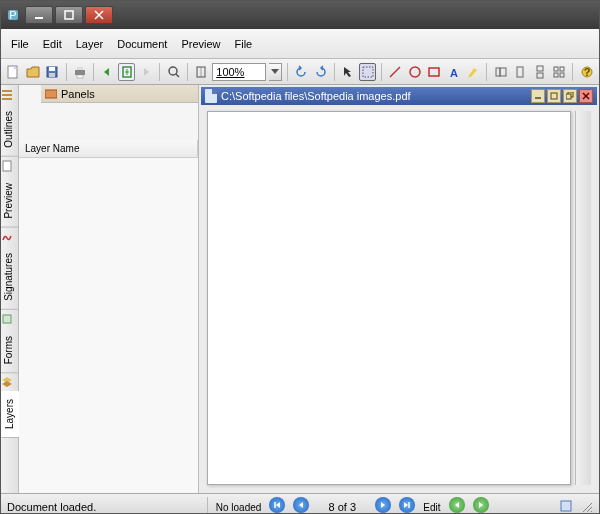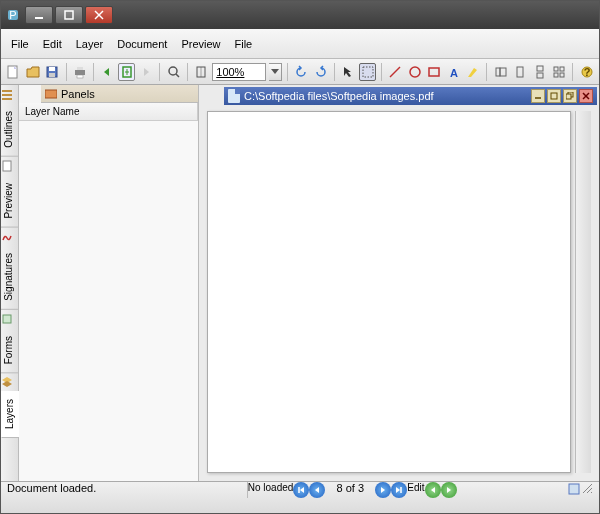--- a/index.html
+++ b/index.html
@@ -19,33 +19,33 @@
 .sep { width: 1px; height: 18px; background: #bbb; margin: 0 2px; }
 .zoom-input { width: 54px; height: 18px; border: 1px solid #999; padding: 0 3px; background: #fff; font-size: 11px; }
 .dropdown-arrow { width: 14px; height: 18px; border: 1px solid #999; border-left: none; background: linear-gradient(#fafafa,#ddd); display:flex; align-items:center; justify-content:center; cursor:pointer; }
 .content { flex: 1; display: flex; overflow: hidden; background: #ebebeb; }
 .vtabs { width: 18px; background: linear-gradient(90deg,#f2f2f2,#e0e0e0); border-right: 1px solid #bbb; display: flex; flex-direction: column; }
 .vtab { writing-mode: vertical-rl; transform: rotate(180deg); padding: 8px 2px; text-align: center; border-top: 1px solid #bbb; cursor: pointer; font-size: 10px; }
 .vtab.active { background: #fff; border-right: 1px solid #fff; margin-right: -1px; }
 .panels { width: 180px; background: #f5f5f5; border-right: 1px solid #bbb; display: flex; flex-direction: column; }
 .panels-header { height: 18px; background: linear-gradient(#e8e0d0,#dcd4c0); border-bottom: 1px solid #bbb; display: flex; align-items: center; padding: 0 4px; gap: 4px; font-size: 10px; margin-left: 22px; }
 .panels-table { display: flex; border-bottom: 1px solid #ccc; }
-.panels-th { flex: 1; padding: 3px 6px; background: linear-gradient(#f8f8f8,#eaeaea); border-right: 1px solid #ccc; font-size: 10px; }
+.panels-th { flex: 1; padding: 3px 6px; background: linear-gradient(#f8f8f8,#eaeaea); border-right: 1px solid #ccc; font-size: 10px; margin-top: 37px; }
 .panels-body { flex: 1; background: #f8f8f8; }
 .doc-area { flex: 1; display: flex; flex-direction: column; padding: 2px; }
-.doc-titlebar { height: 18px; background: linear-gradient(#5878c0,#3858a0); display: flex; align-items: center; padding: 0 4px; color: #fff; font-size: 10px; margin-left: 23px; }
+.doc-titlebar { height: 18px; background: linear-gradient(#5878c0,#3858a0); display: flex; align-items: center; padding: 0 4px; color: #fff; font-size: 10px; }
 .doc-title-icon { width: 12px; height: 14px; background: #d8e8f8; margin-right: 4px; border-radius:1px; display:flex; align-items:flex-start; justify-content:flex-end;}
 .doc-title-icon::after { content:""; width:5px; height:5px; background:#5878c0;}
 .doc-controls { margin-left: auto; display: flex; gap: 2px; }
 .doc-ctrl { width: 14px; height: 14px; background: #e8e0b8; border: 1px solid #a89860; display:flex; align-items:center; justify-content:center; cursor:pointer; font-size:9px; }
 .doc-ctrl.close { background: #e89088; border-color: #b05048; color:#600;}
 .page-viewport { flex: 1; background: #ebebeb; padding: 6px; display: flex; }
 .page { flex: 1; background: #fff; border: 1px solid #aaa; box-shadow: 1px 1px 3px rgba(0,0,0,0.2); }
 .sbar-v { width: 16px; background: linear-gradient(90deg,#f0f0f0,#dcdcdc); border-left:1px solid #bbb; margin-left:4px; }
-.statusbar { height: 32px; background: linear-gradient(#f0f0f0,#dcdcdc); border-top: 1px solid #aaa; display: flex; align-items: flex-start; padding: 0 6px; }
+.statusbar { height: 20px; background: linear-gradient(#f0f0f0,#dcdcdc); border-top: 1px solid #aaa; display: flex; align-items: flex-end; padding: 0 6px; gap: 8px; }
 .status-text { flex: 0 0 auto; padding-right: 40px; }
 .status-sep { width:1px; height:16px; background:#bbb; }
 .nav-btn { width: 16px; height: 16px; border-radius: 50%; background: radial-gradient(#6ab0f0,#2060c0); display:flex; align-items:center; justify-content:center; color:#fff; font-size:9px; cursor:pointer; }
 .nav-btn.go { background: radial-gradient(#92d88a,#3a9830); }
 .nav-small { font-size: 10px; }
 .page-num { width: 50px; text-align: center; }
 .flex-spacer { flex: 1; }
 svg { display: block; }
 </style>
 </head>

